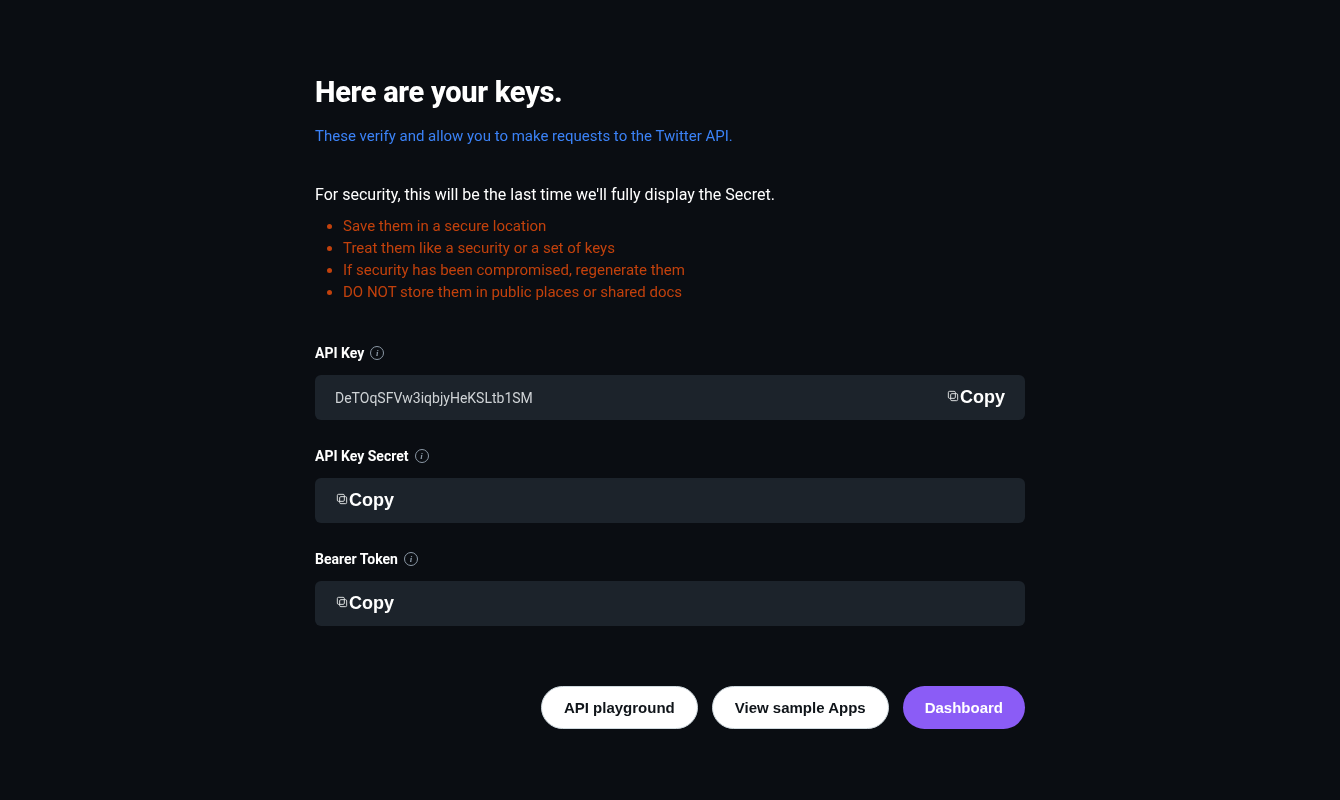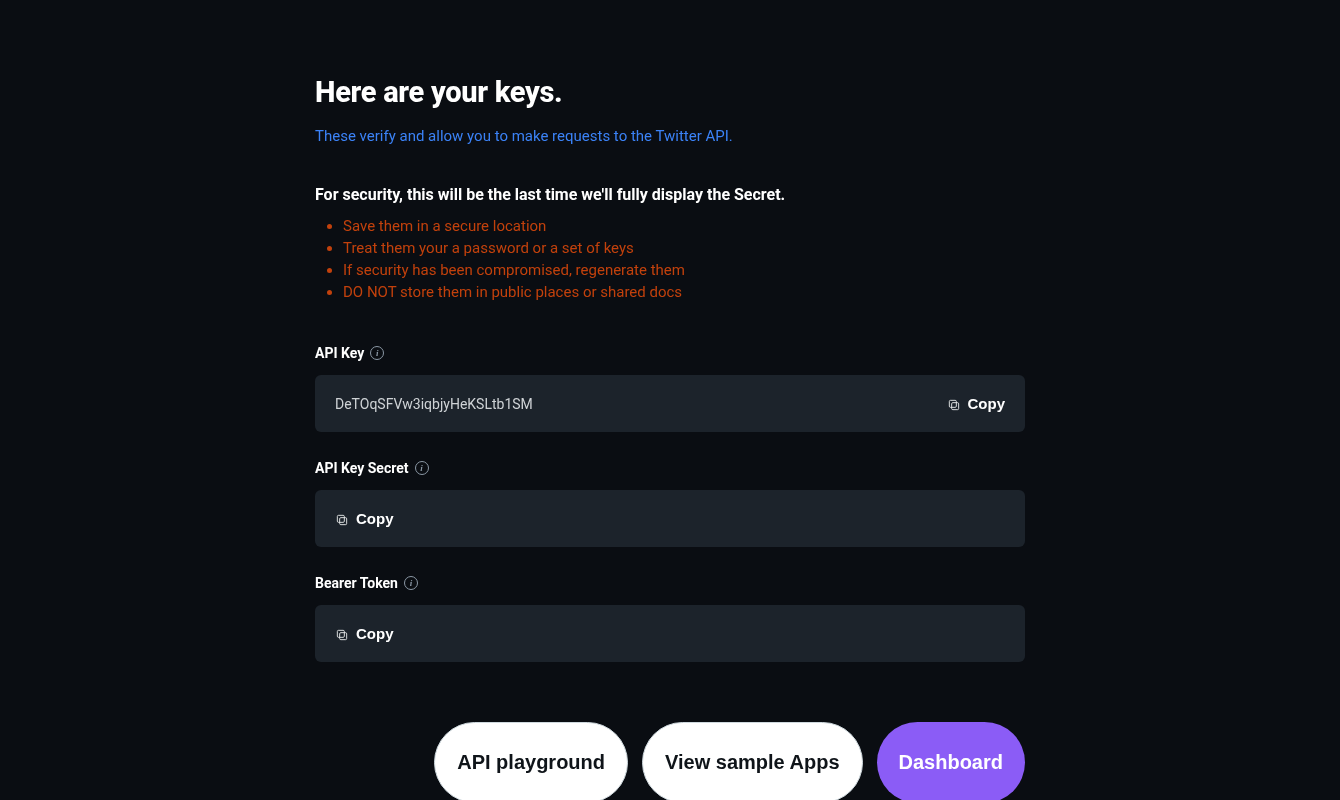--- a/index.html
+++ b/index.html
@@ -26,21 +26,21 @@
       margin-bottom: 18px;
       letter-spacing: -0.3px;
     }
     .subtitle {
       color: #3b82f6;
       font-size: 15px;
       margin-bottom: 40px;
     }
     .security-heading {
       font-size: 16px;
-      font-weight: 700;
+      font-weight: 400;
       margin-bottom: 12px;
     }
     .tips-list {
       list-style: disc;
       padding-left: 28px;
       margin-bottom: 42px;
     }
     .tips-list li {
       color: #c2410c;
       font-size: 15px;
@@ -70,44 +70,43 @@
       justify-content: center;
       font-size: 9px;
       font-style: italic;
       font-family: Georgia, serif;
       color: #8b98a5;
       font-weight: 600;
     }
     .value-box {
       background-color: #1c232b;
       border-radius: 6px;
-      padding: 20px 20px;
+      padding: 12px 20px;
       display: flex;
       align-items: center;
       justify-content: space-between;
       gap: 16px;
     }
     .value-text {
       color: #cfd3d6;
       font-size: 14px;
       overflow: hidden;
       text-overflow: ellipsis;
       white-space: nowrap;
       flex: 1;
     }
     .copy-button {
       background: none;
       border: none;
       color: #ffffff;
-      font-size: 15px;
+      font-size: 18px;
       font-weight: 700;
       cursor: pointer;
       display: inline-flex;
-      align-items: flex-end;
-      gap: 7px;
+      align-items: flex-start;
       flex-shrink: 0;
     }
     .copy-icon {
       width: 14px;
       height: 14px;
       display: inline-block;
     }
     .copy-icon svg {
       width: 100%;
       height: 100%;
@@ -116,23 +115,23 @@
       stroke-width: 1.6;
     }
     .footer-buttons {
       display: flex;
       justify-content: flex-end;
       gap: 14px;
       margin-top: 60px;
     }
     .btn {
       border-radius: 9999px;
-      font-size: 20px;
+      font-size: 15px;
       font-weight: 700;
-      padding: 28px 22px;
+      padding: 12px 22px;
       cursor: pointer;
       border: none;
     }
     .btn-outline {
       background-color: #ffffff;
       color: #0f1419;
       border: 1px solid #cfd9de;
     }
     .btn-primary {
       background-color: #8b5cf6;
@@ -142,21 +141,21 @@
 </head>
 <body>
 
 <div class="container">
   <h1 class="page-title">Here are your keys.</h1>
   <p class="subtitle">These verify and allow you to make requests to the Twitter API.</p>
 
   <h2 class="security-heading">For security, this will be the last time we'll fully display the Secret.</h2>
   <ul class="tips-list">
     <li>Save them in a secure location</li>
-    <li>Treat them your a password or a set of keys</li>
+    <li>Treat them like a security or a set of keys</li>
     <li>If security has been compromised, regenerate them</li>
     <li>DO NOT store them in public places or shared docs</li>
   </ul>
 
   <div class="field-group">
     <div class="field-label-row">
       <span class="field-label">API Key</span>
       <span class="info-icon">i</span>
     </div>
     <div class="value-box">

